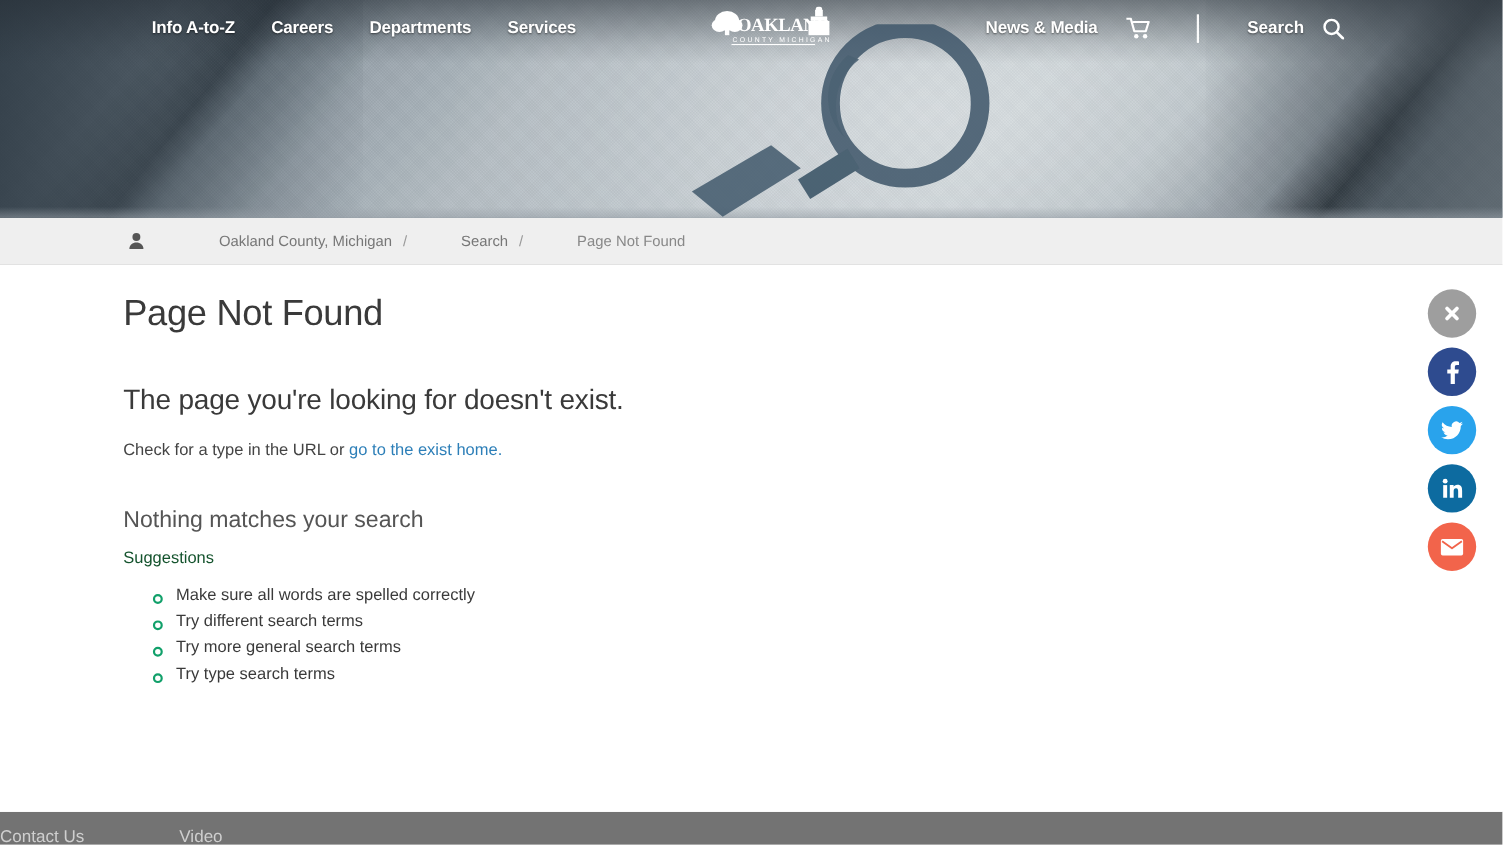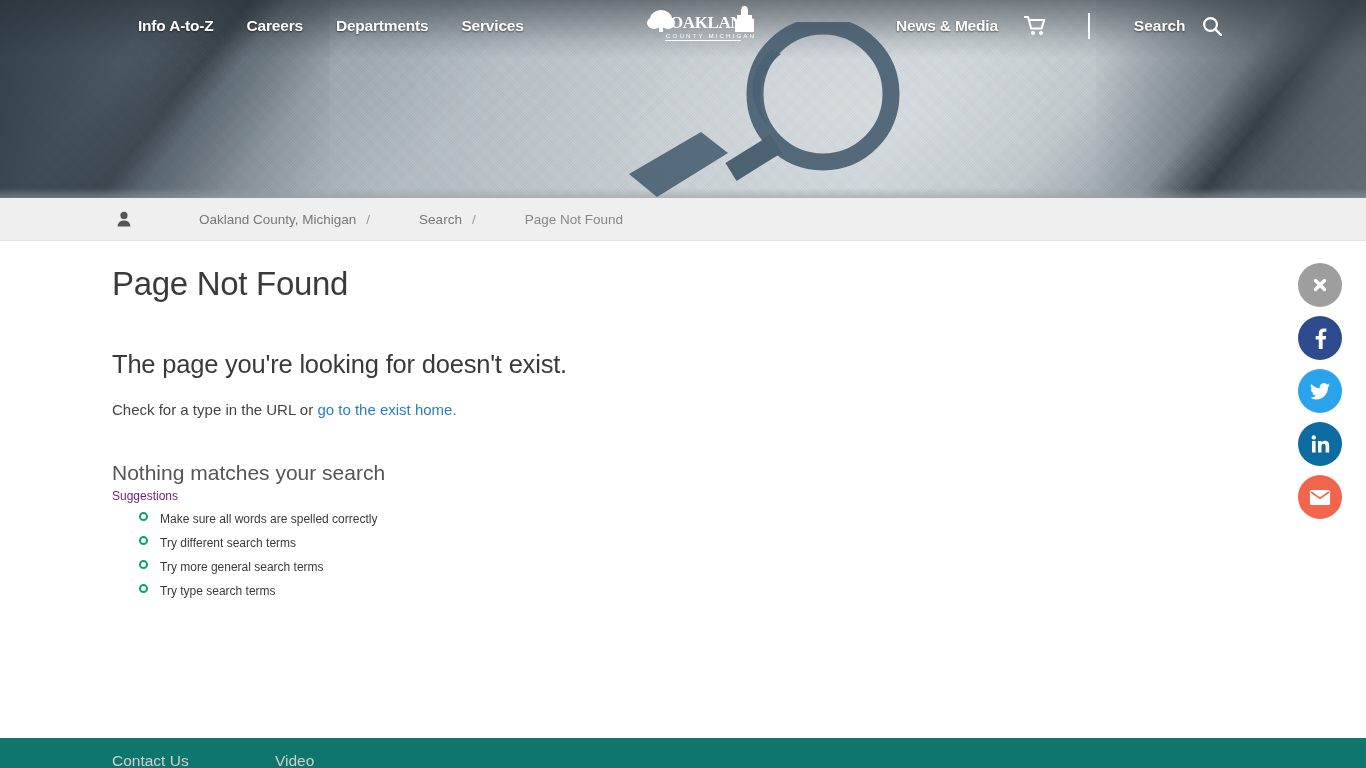--- a/index.html
+++ b/index.html
@@ -162,32 +162,32 @@
     color:#2d7fb8;
     text-decoration:none;
     cursor:pointer;
   }
   .nomatch {
     font-size:21px;
     color:#555;
     margin-top:43px;
   }
   .sugg-title {
-    font-size:12px;
-    color:#701a75;
-    margin-top:4px;
+    font-size:15px;
+    color:#14532d;
+    margin-top:14px;
   }
   .sugg-list {
     list-style:none;
     margin-top:9px;
   }
   .sugg-item {
-    display:flex; align-items:flex-start;
+    display:flex; align-items:flex-end;
     height:24px;
-    font-size:12px;
+    font-size:15px;
     color:#3a3a3a;
     padding-left:27px;
   }
   .ring {
     width:9px; height:9px;
     border:2.5px solid #11a06a;
     border-radius:50%;
     margin-right:12px;
     flex:0 0 auto;
   }
@@ -202,22 +202,21 @@
     width:44px; height:44px;
     border-radius:50%;
     display:flex; align-items:center; justify-content:center;
     cursor:pointer;
   }
   .share-btn svg { display:block; }
 
   
   .footer {
     width:1366px; height:30px;
-    background:#0f766e;
-    padding-left:112px;
+    background:#737373;
     overflow:hidden;
   }
   .footer-cols {
     display:flex;
     padding-top:14px;
   }
   .footer-col-h {
     font-size:15.5px;
     color:#cfcfcf;
     font-weight:400;

